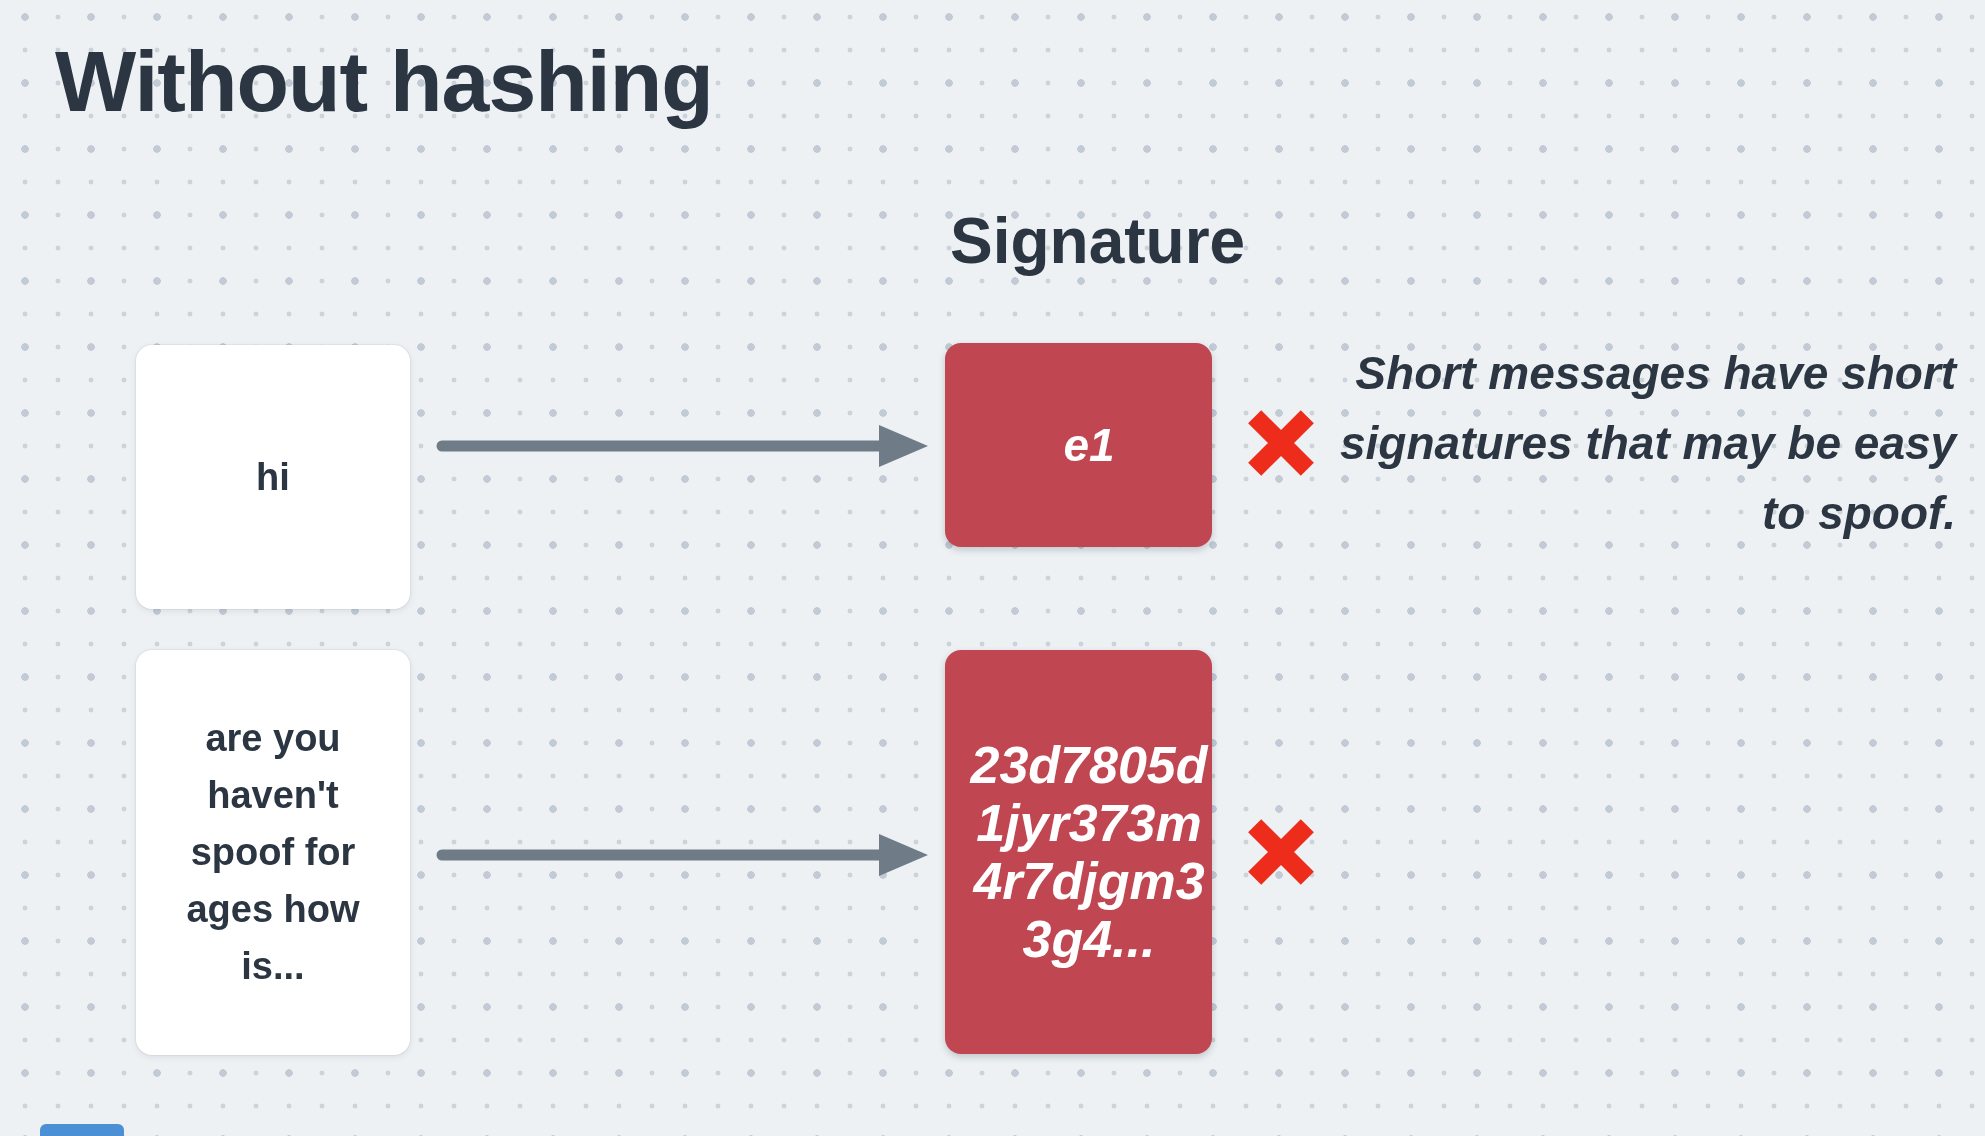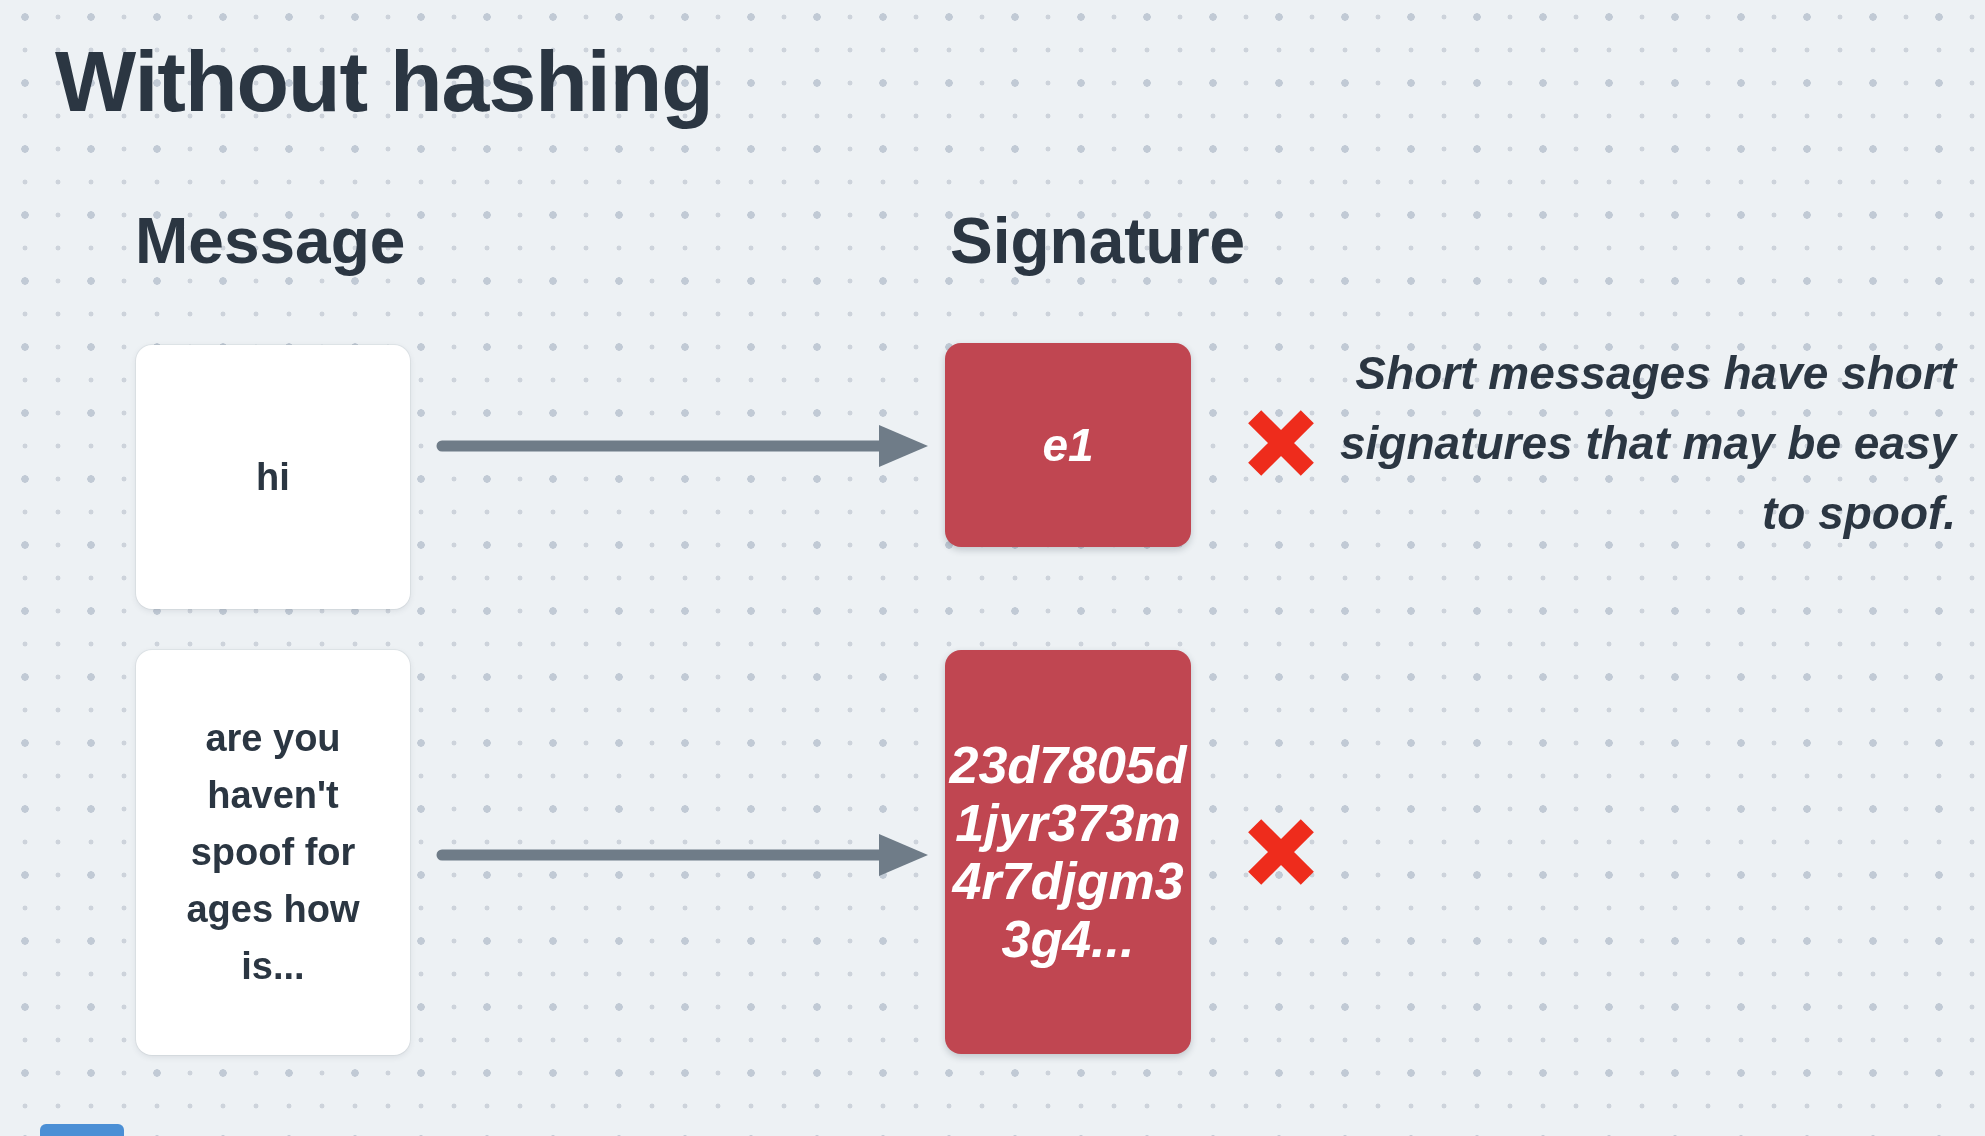--- a/index.html
+++ b/index.html
@@ -31,21 +31,21 @@
     display:flex;flex-direction:column;align-items:center;justify-content:center;
     text-align:center;color:#2b3642;font-weight:bold;
     font-size:38px;line-height:57px;
   }
   #msg1{left:136px;top:345px;width:274px;height:264px;}
   #msg2{left:136px;top:650px;width:274px;height:405px;}
   .sig-card{
     position:absolute;background:#c04651;border-radius:16px;
     box-shadow:0 3px 7px rgba(35,50,65,0.22);
     display:flex;flex-direction:column;align-items:center;justify-content:center;
-    text-align:center;color:#ffffff;font-style:italic;font-weight:bold;
+    text-align:center;color:#ffffff;font-style:italic;font-weight:bold;padding-left:21px;
   }
   #sig1{left:945px;top:343px;width:246px;height:204px;font-size:46px;}
   #sig2{left:945px;top:650px;width:246px;height:404px;font-size:52px;line-height:58px;}
   .arrow{position:absolute;width:500px;height:60px;}
   #arrow1{left:434px;top:416px;}
   #arrow2{left:434px;top:825px;}
   .arrow line{stroke:#6f7c88;stroke-width:11;stroke-linecap:round;}
   .arrow polygon{fill:#6f7c88;}
   .cross{position:absolute;width:78px;height:78px;}
   #cross1{left:1242px;top:404px;}
@@ -63,21 +63,20 @@
     background:#4b8fd5;border-radius:6px 6px 0 0;
   }
 </style>
 </head>
 <body>
 
 <div class="canvas">
 
   <div class="title">Without hashing</div>
 
-  <div class="col-header msg-header">Message</div>
   <div class="col-header sig-header">Signature</div>
 
   <div class="msg-card" id="msg1">
     <div>hi</div>
   </div>
 
   <svg class="arrow" id="arrow1" viewBox="0 0 500 60">
     <line x1="8" y1="30" x2="448" y2="30"></line>
     <polygon points="445,9 445,51 494,30"></polygon>
   </svg>

